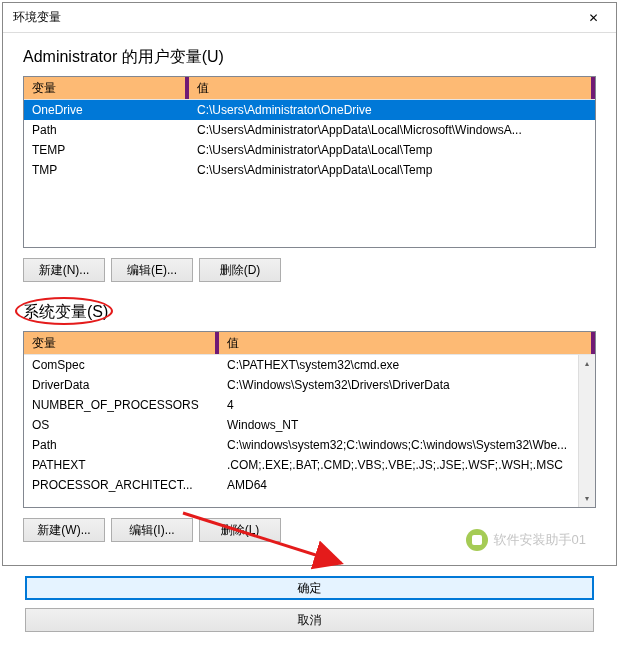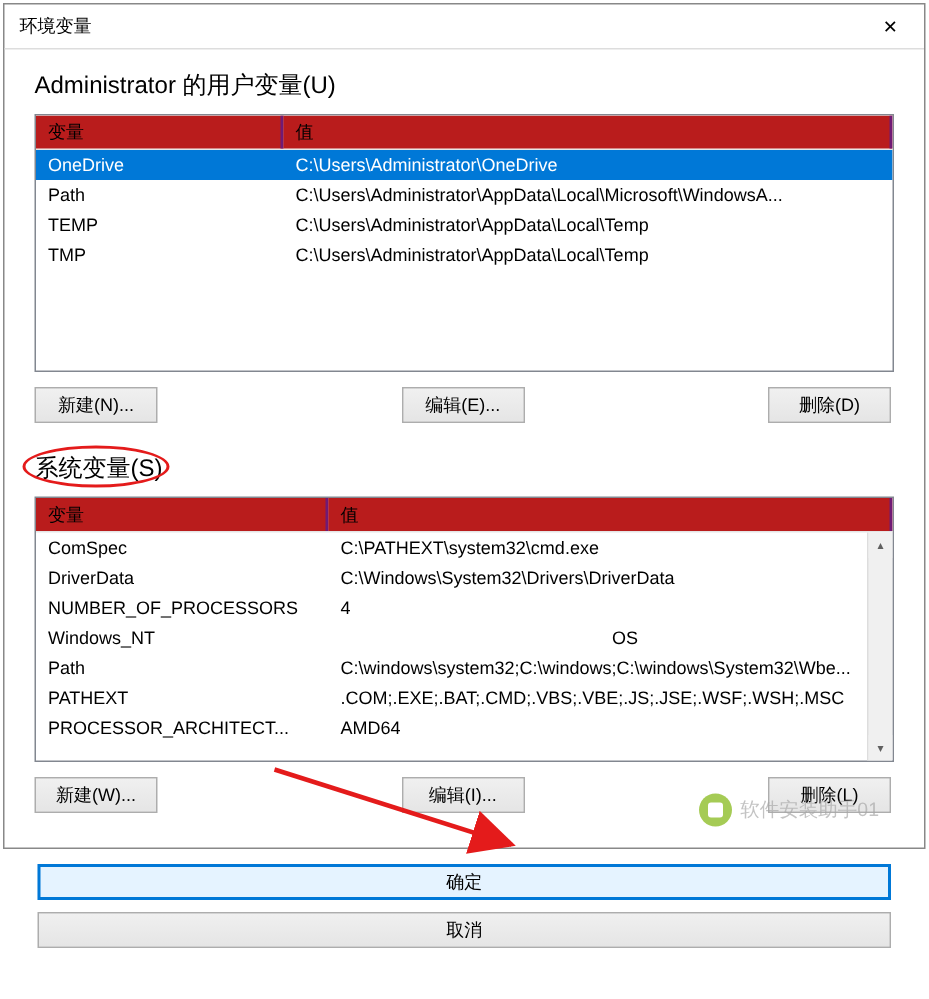--- a/index.html
+++ b/index.html
@@ -8,33 +8,33 @@
 .titlebar { height: 30px; display: flex; align-items: center; padding: 0 0 0 10px; border-bottom: 1px solid #ddd; }
 .titlebar .title { flex: 1; font-size: 12px; }
 .titlebar .close { width: 45px; height: 30px; display: flex; align-items: center; justify-content: center; cursor: pointer; font-size: 14px; }
 .content { padding: 14px 20px 0 20px; }
 .group { margin-bottom: 20px; }
 .group-label { font-size: 16px; margin-bottom: 8px; display: inline-block; }
 .circled { position: relative; }
 .circled::before { content: ''; position: absolute; left: -8px; top: -5px; width: 94px; height: 24px; border: 2px solid #e41b1b; border-radius: 50%; pointer-events: none; }
 .listview { border: 1px solid #828790; background: #fff; height: 172px; overflow: hidden; position: relative; }
 .lv-header { display: flex; background: #fff; border-bottom: 1px solid #e5e5e5; height: 23px; }
-.lv-header .col { padding: 3px 8px; border-right: 2px solid #701a75; font-size: 12px; background: #b91c1c; }
+.lv-header .col { padding: 3px 8px; border-right: 4px solid #701a75; font-size: 12px; background: #fdba74; }
 .lv-body { }
 .lv-row { display: flex; height: 20px; align-items: center; }
 .lv-row .cell { padding: 16px 8px; white-space: nowrap; overflow: hidden; font-size: 12px; }
 .lv-row.selected { background: #0078d7; color: #fff; }
 .col-name { width: 165px; }
 .col-value { flex: 1; }
 .col-name2 { width: 195px; }
 .col-value2 { flex: 1; }
 .lv-scrollbar { position: absolute; right: 0; top: 23px; bottom: 0; width: 17px; background: #f0f0f0; border-left: 1px solid #ddd; }
 .lv-scrollbar .up, .lv-scrollbar .down { height: 17px; background: #f0f0f0; display: flex; align-items: center; justify-content: center; font-size: 8px; color: #606060; }
 .lv-scrollbar .down { position: absolute; bottom: 0; width: 100%; }
-.button-row { display: flex; justify-content: space-between; gap: 6px; margin-top: 10px; padding-right: 2px; }
+.button-row { display: flex; justify-content: flex-start; gap: 6px; margin-top: 10px; padding-right: 2px; }
 .btn { min-width: 82px; height: 24px; border: 1px solid #adadad; background: linear-gradient(#f0f0f0, #e5e5e5); cursor: pointer; font-size: 12px; padding: 0 10px; }
 .bottom-buttons { display: flex; justify-content: flex-end; gap: 8px; padding: 14px 22px; margin-top: 10px; flex-direction: column; }
 .btn-primary { border: 2px solid #0078d7; background: #e5f3ff; }
 .arrow { position: absolute; pointer-events: none; z-index: 100; }
 .watermark { position: absolute; right: 30px; bottom: 14px; display: flex; align-items: center; gap: 6px; opacity: 0.68; z-index: 200; text-align: right; }
 .watermark .wlogo { width: 22px; height: 22px; border-radius: 50%; background: #7cb305; display: flex; align-items: center; justify-content: center; }
 .watermark .wlogo::before { content: ''; width: 10px; height: 10px; background: #fff; border-radius: 2px; }
 .watermark .wtext { color: #a8a8a8; font-size: 13px; }
 </style>
 </head>
@@ -97,22 +97,22 @@
             </div>
             <div class="lv-row">
               <div class="cell col-name2">DriverData</div>
               <div class="cell col-value2">C:\Windows\System32\Drivers\DriverData</div>
             </div>
             <div class="lv-row">
               <div class="cell col-name2">NUMBER_OF_PROCESSORS</div>
               <div class="cell col-value2">4</div>
             </div>
             <div class="lv-row">
+              <div class="cell col-name2">OS</div>
               <div class="cell col-value2">Windows_NT</div>
-              <div class="cell col-name2">OS</div>
             </div>
             <div class="lv-row">
               <div class="cell col-name2">Path</div>
               <div class="cell col-value2">C:\windows\system32;C:\windows;C:\windows\System32\Wbe...</div>
             </div>
             <div class="lv-row">
               <div class="cell col-name2">PATHEXT</div>
               <div class="cell col-value2">.COM;.EXE;.BAT;.CMD;.VBS;.VBE;.JS;.JSE;.WSF;.WSH;.MSC</div>
             </div>
             <div class="lv-row">

